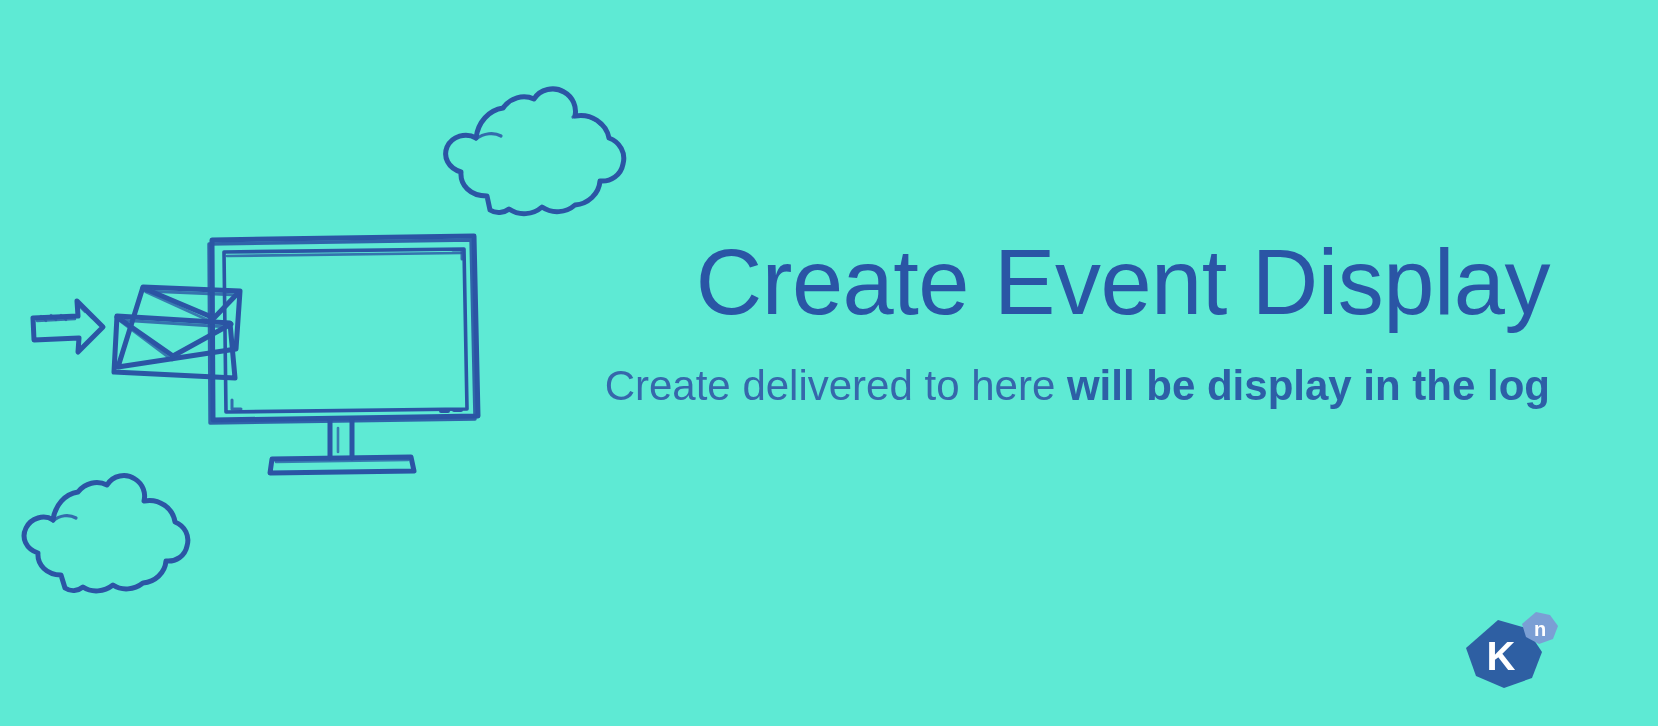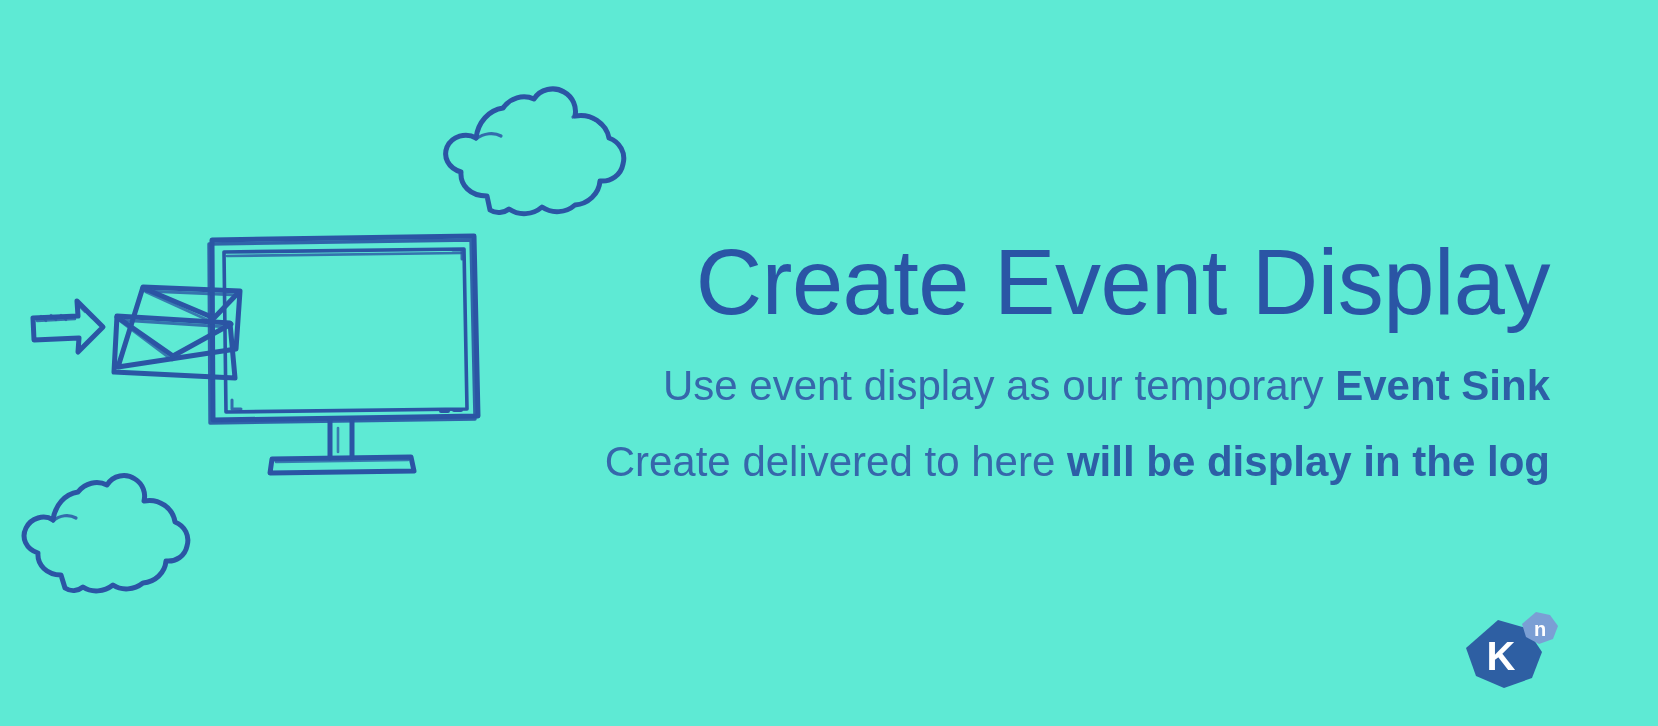--- a/index.html
+++ b/index.html
@@ -173,21 +173,20 @@
         <path d="M80 307 L 85 312" stroke-width="2.4" opacity="0.7"></path>
         <path d="M87 313 L 92 318" stroke-width="2.4" opacity="0.7"></path>
       </g>
     </svg>
   </div>
 
   <div class="text-block">
 
     <h1 class="slide-title">Create Event Display</h1>
 
-    <p class="subtitle"><span>Use event display as our temporary </span><span class="em">Event Sink</span></p>
 
     <p class="subtitle"><span>Create delivered to here </span><span class="em">will be display in the log</span></p>
 
   </div>
 
   <div class="logo">
     <svg viewBox="0 0 112 92" xmlns="http://www.w3.org/2000/svg">
 
       <polygon points="44,14 72,22 88,46 78,72 50,82 22,70 12,42" fill="#2e5fa3"></polygon>
 

